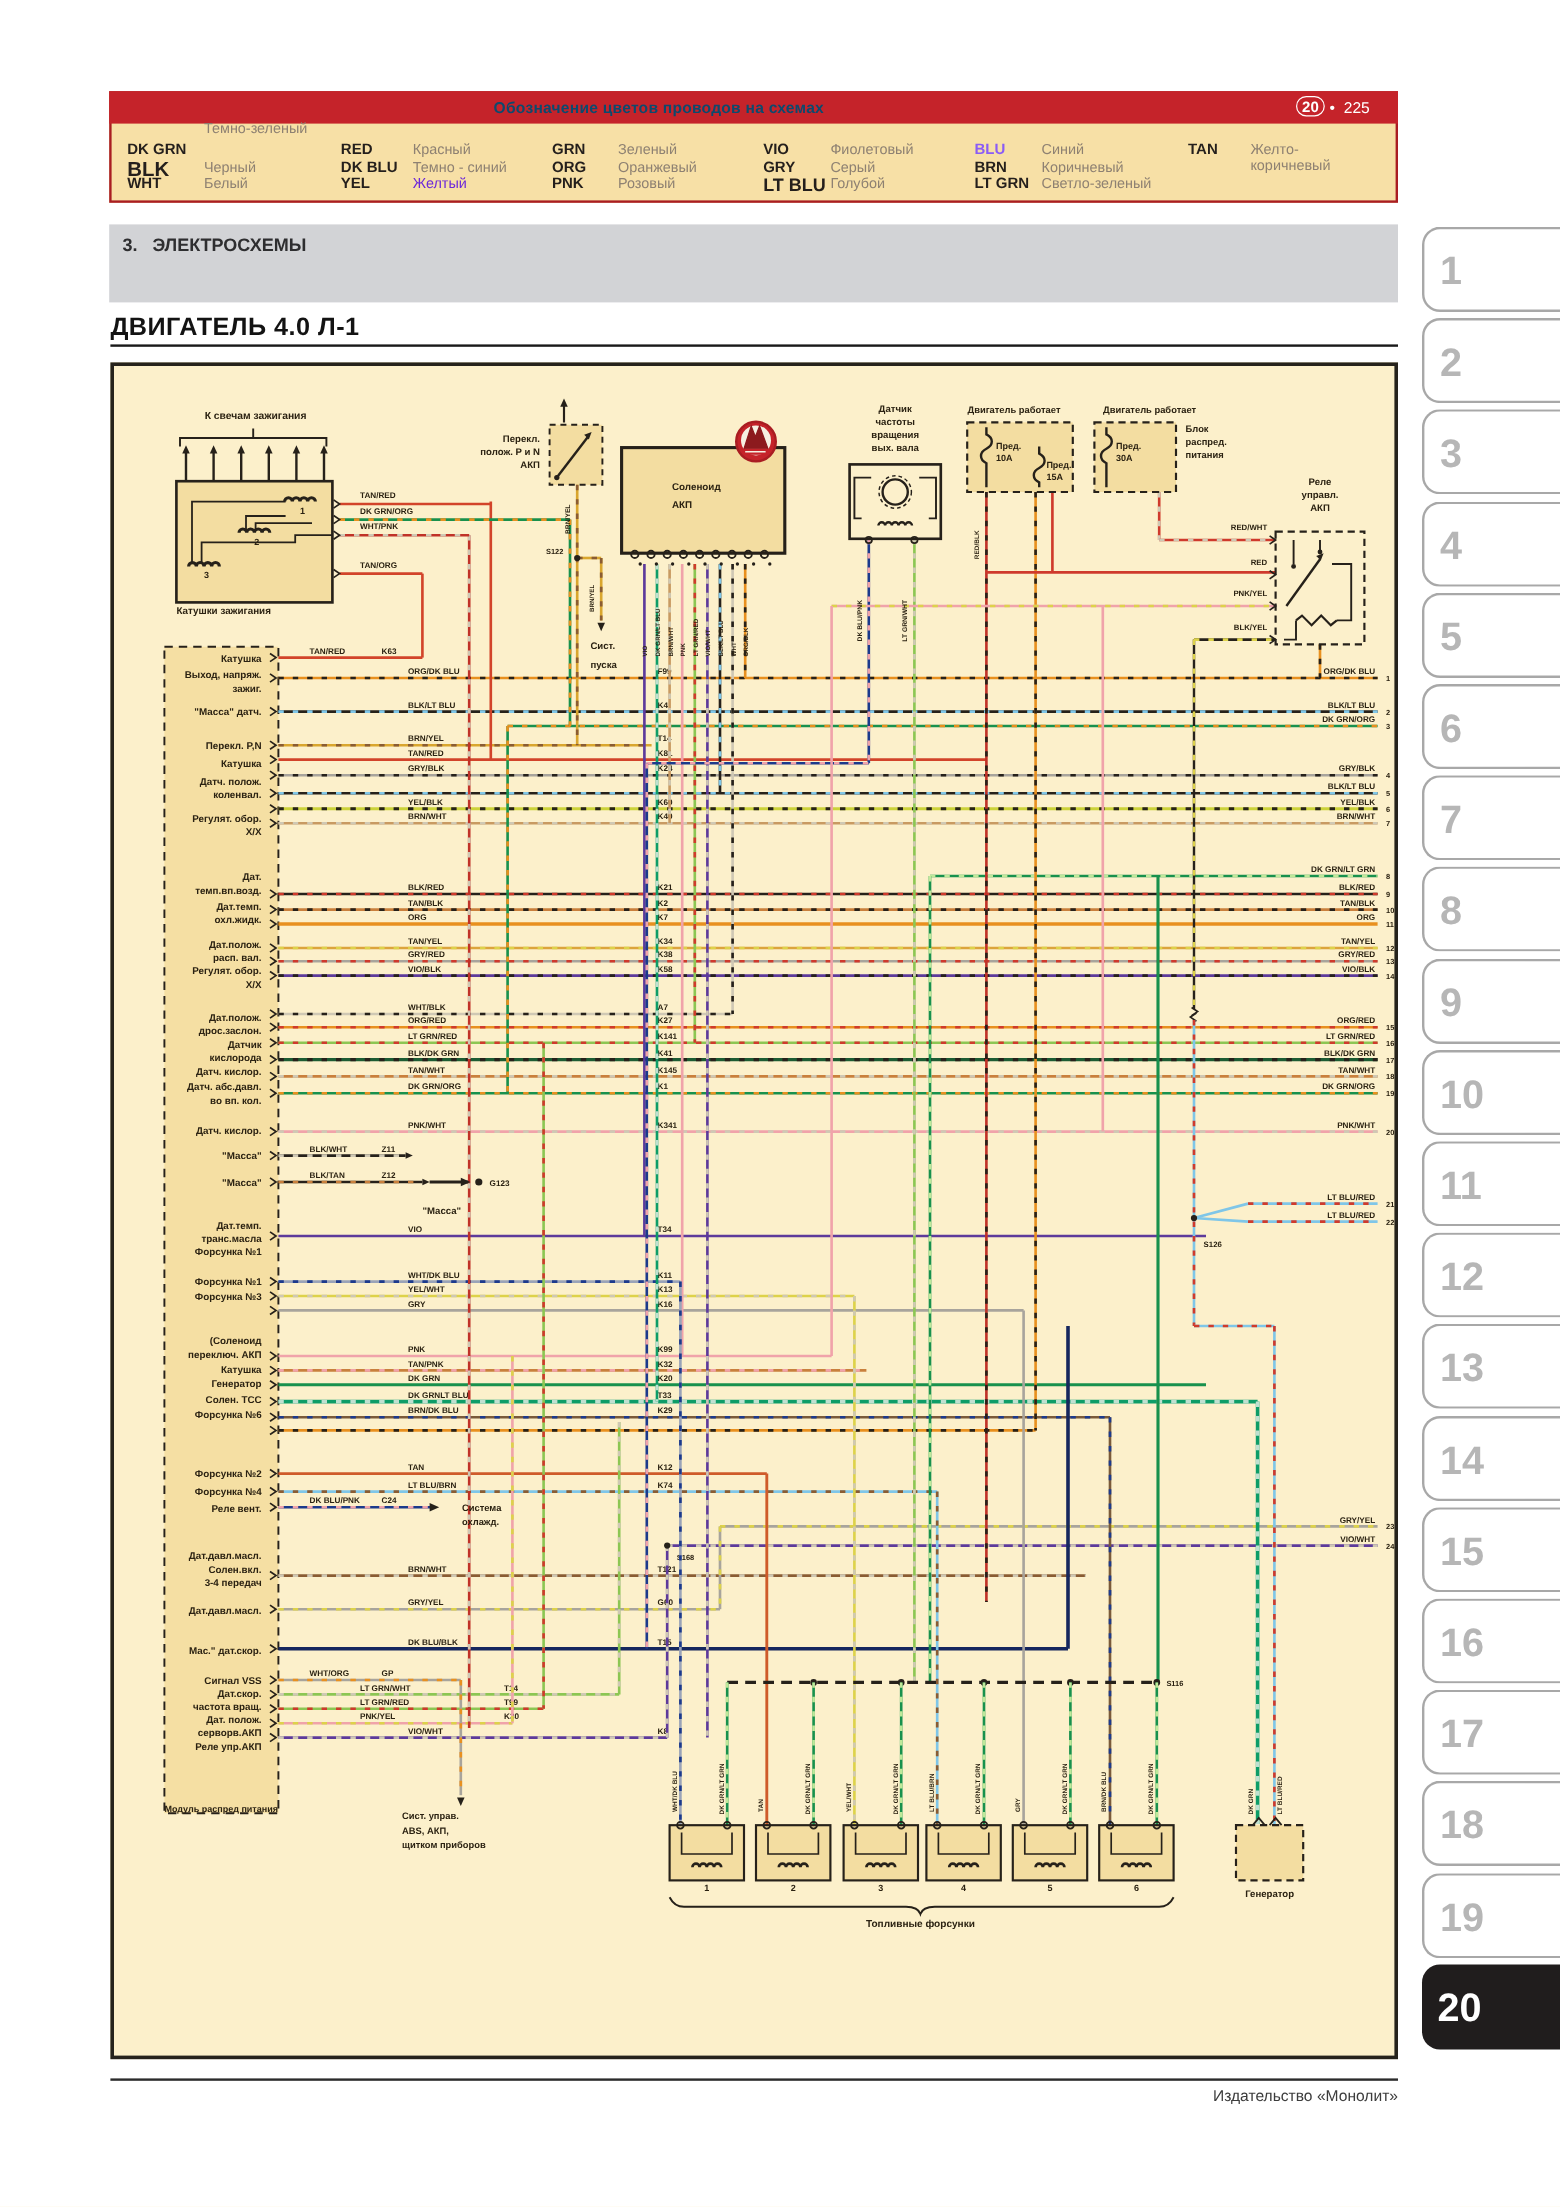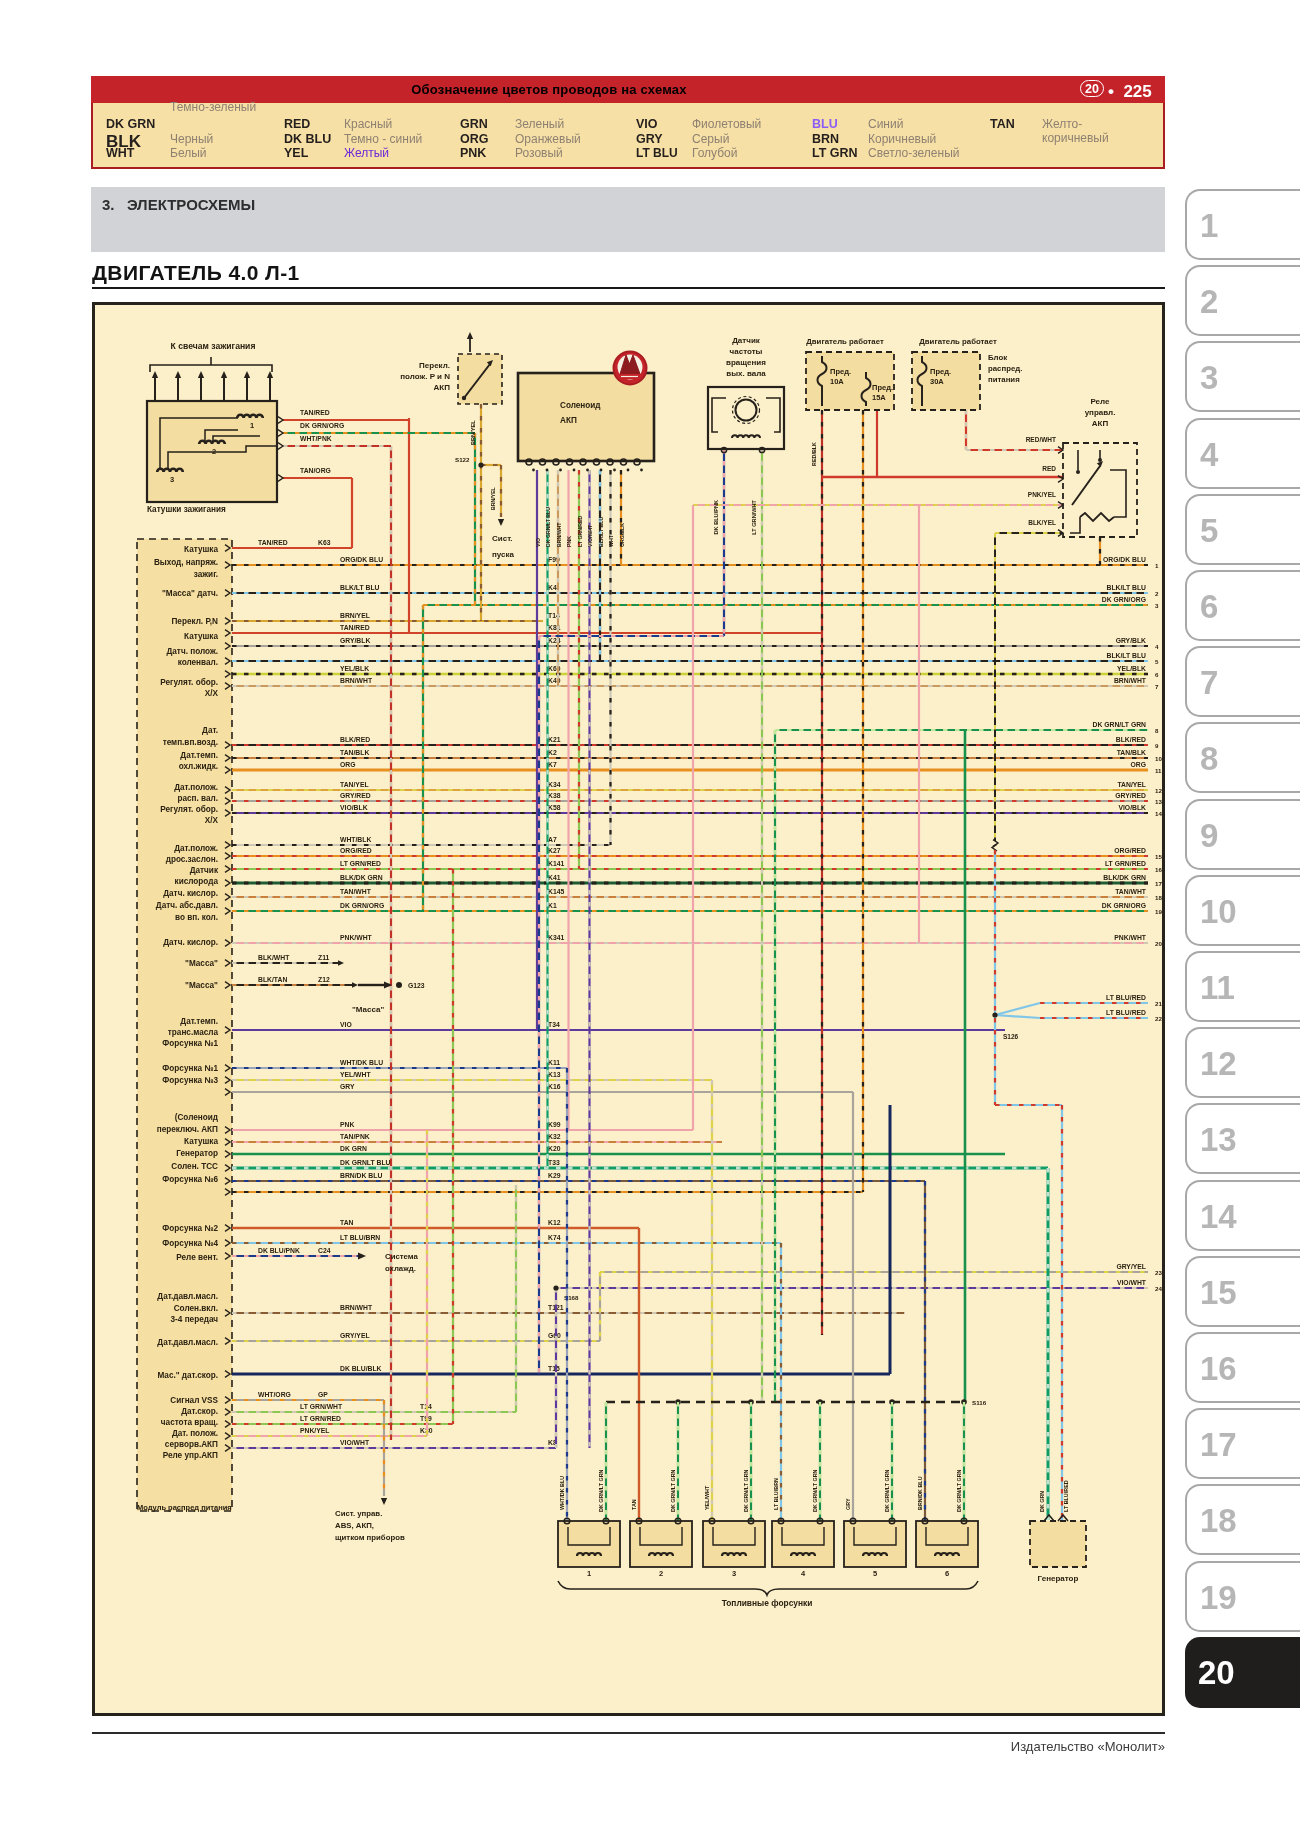--- a/index.html
+++ b/index.html
@@ -1,23 +1,23 @@
 <!DOCTYPE html>
 <html><head><meta charset="utf-8"><style>
 *{margin:0;padding:0;box-sizing:border-box}
 body{width:1300px;height:1839px;position:relative;background:#fff;
  font-family:"Liberation Sans",sans-serif;overflow:hidden}
 .abs{position:absolute}
 </style></head><body>
 
 <div class="abs" style="left:91px;top:76px;width:1074px;height:93px;background:#f7e0a6;border:2.5px solid #a91d22"></div>
 <div class="abs" style="left:91px;top:76px;width:1074px;height:27px;background:#c5232a"></div>
-<div class="abs" style="left:91px;top:81.5px;width:916px;text-align:center;font-size:13px;font-weight:bold;color:#000000;letter-spacing:.2px">Обозначение цветов проводов на схемах</div>
+<div class="abs" style="left:91px;top:81.5px;width:916px;text-align:center;font-size:13px;font-weight:bold;color:#0c4a6e;letter-spacing:.2px">Обозначение цветов проводов на схемах</div>
 <div class="abs" style="left:1080px;top:80px;width:24px;height:17px;border:1.6px solid #fff;border-radius:9px;text-align:center;font-size:12.5px;font-weight:bold;color:#fff;line-height:17px">20</div>
-<div class="abs" style="left:1108px;top:81.5px;font-size:17px;font-weight:bold;color:#fff">•&nbsp;&nbsp;225</div>
+<div class="abs" style="left:1108px;top:81.5px;font-size:13px;font-weight:normal;color:#fff">•&nbsp;&nbsp;225</div>
 <div class="abs" style="left:106px;top:117.0px;font-size:12.5px;font-weight:bold;color:#241f1c">DK GRN</div>
 <div class="abs" style="left:170px;top:100px;font-size:12px;color:#8e8172">Темно-зеленый</div>
 <div class="abs" style="left:106px;top:131.5px;font-size:17px;font-weight:bold;color:#241f1c">BLK</div>
 <div class="abs" style="left:170px;top:131.5px;font-size:12px;color:#8e8172">Черный</div>
 <div class="abs" style="left:106px;top:146.0px;font-size:12.5px;font-weight:bold;color:#241f1c">WHT</div>
 <div class="abs" style="left:170px;top:146.0px;font-size:12px;color:#8e8172">Белый</div>
 <div class="abs" style="left:284px;top:117.0px;font-size:12.5px;font-weight:bold;color:#241f1c">RED</div>
 <div class="abs" style="left:344px;top:117.0px;font-size:12px;color:#8e8172">Красный</div>
 <div class="abs" style="left:284px;top:131.5px;font-size:12.5px;font-weight:bold;color:#241f1c">DK BLU</div>
 <div class="abs" style="left:344px;top:131.5px;font-size:12px;color:#8e8172">Темно - синий</div>
@@ -26,21 +26,21 @@
 <div class="abs" style="left:460px;top:117.0px;font-size:12.5px;font-weight:bold;color:#241f1c">GRN</div>
 <div class="abs" style="left:515px;top:117.0px;font-size:12px;color:#8e8172">Зеленый</div>
 <div class="abs" style="left:460px;top:131.5px;font-size:12.5px;font-weight:bold;color:#241f1c">ORG</div>
 <div class="abs" style="left:515px;top:131.5px;font-size:12px;color:#8e8172">Оранжевый</div>
 <div class="abs" style="left:460px;top:146.0px;font-size:12.5px;font-weight:bold;color:#241f1c">PNK</div>
 <div class="abs" style="left:515px;top:146.0px;font-size:12px;color:#8e8172">Розовый</div>
 <div class="abs" style="left:636px;top:117.0px;font-size:12.5px;font-weight:bold;color:#241f1c">VIO</div>
 <div class="abs" style="left:692px;top:117.0px;font-size:12px;color:#8e8172">Фиолетовый</div>
 <div class="abs" style="left:636px;top:131.5px;font-size:12.5px;font-weight:bold;color:#241f1c">GRY</div>
 <div class="abs" style="left:692px;top:131.5px;font-size:12px;color:#8e8172">Серый</div>
-<div class="abs" style="left:636px;top:146.0px;font-size:12px;font-weight:bold;color:#241f1c">LT BLU</div>
+<div class="abs" style="left:636px;top:146.0px;font-size:15px;font-weight:bold;color:#241f1c">LT BLU</div>
 <div class="abs" style="left:692px;top:146.0px;font-size:12px;color:#8e8172">Голубой</div>
 <div class="abs" style="left:812px;top:117.0px;font-size:12.5px;font-weight:bold;color:#8b5cf6">BLU</div>
 <div class="abs" style="left:868px;top:117.0px;font-size:12px;color:#8e8172">Синий</div>
 <div class="abs" style="left:812px;top:131.5px;font-size:12.5px;font-weight:bold;color:#241f1c">BRN</div>
 <div class="abs" style="left:868px;top:131.5px;font-size:12px;color:#8e8172">Коричневый</div>
 <div class="abs" style="left:812px;top:146.0px;font-size:12.5px;font-weight:bold;color:#241f1c">LT GRN</div>
 <div class="abs" style="left:868px;top:146.0px;font-size:12px;color:#8e8172">Светло-зеленый</div>
 <div class="abs" style="left:990px;top:117px;font-size:12.5px;font-weight:bold;color:#241f1c">TAN</div>
 <div class="abs" style="left:1042px;top:117px;font-size:12px;color:#8e8172">Желто-<br>коричневый</div>
 <div class="abs" style="left:91px;top:187px;width:1074px;height:65px;background:#d2d3d6"></div>

